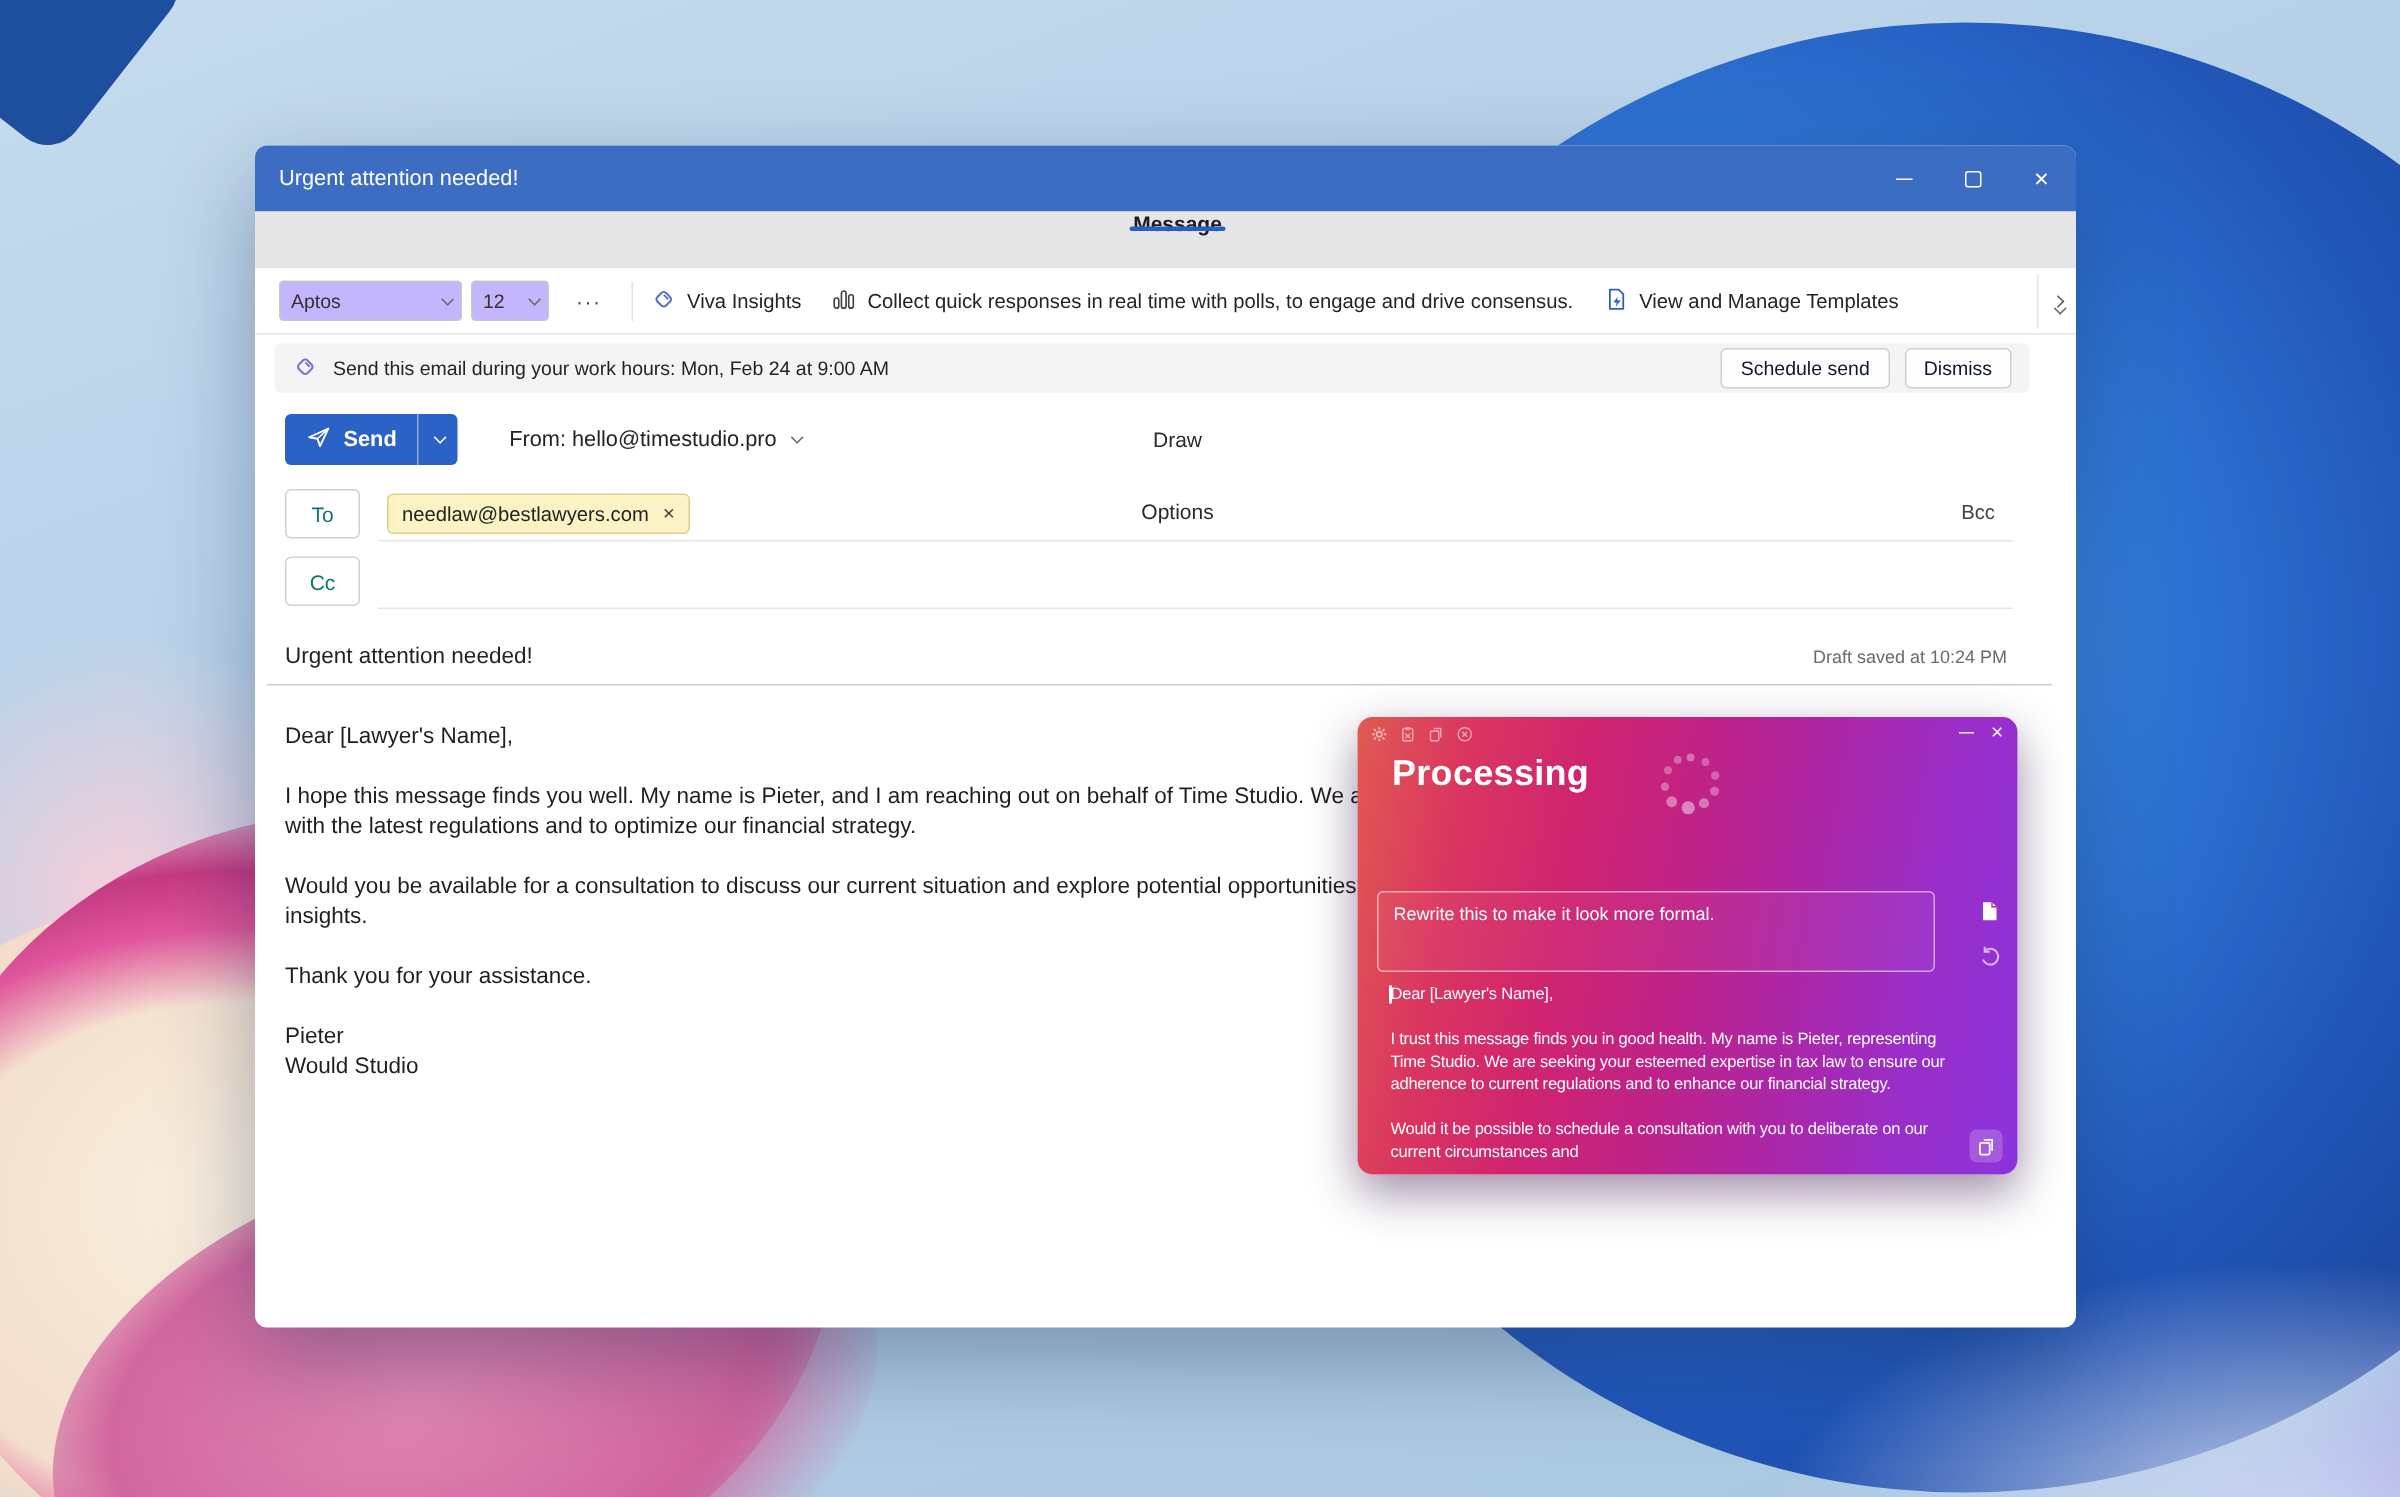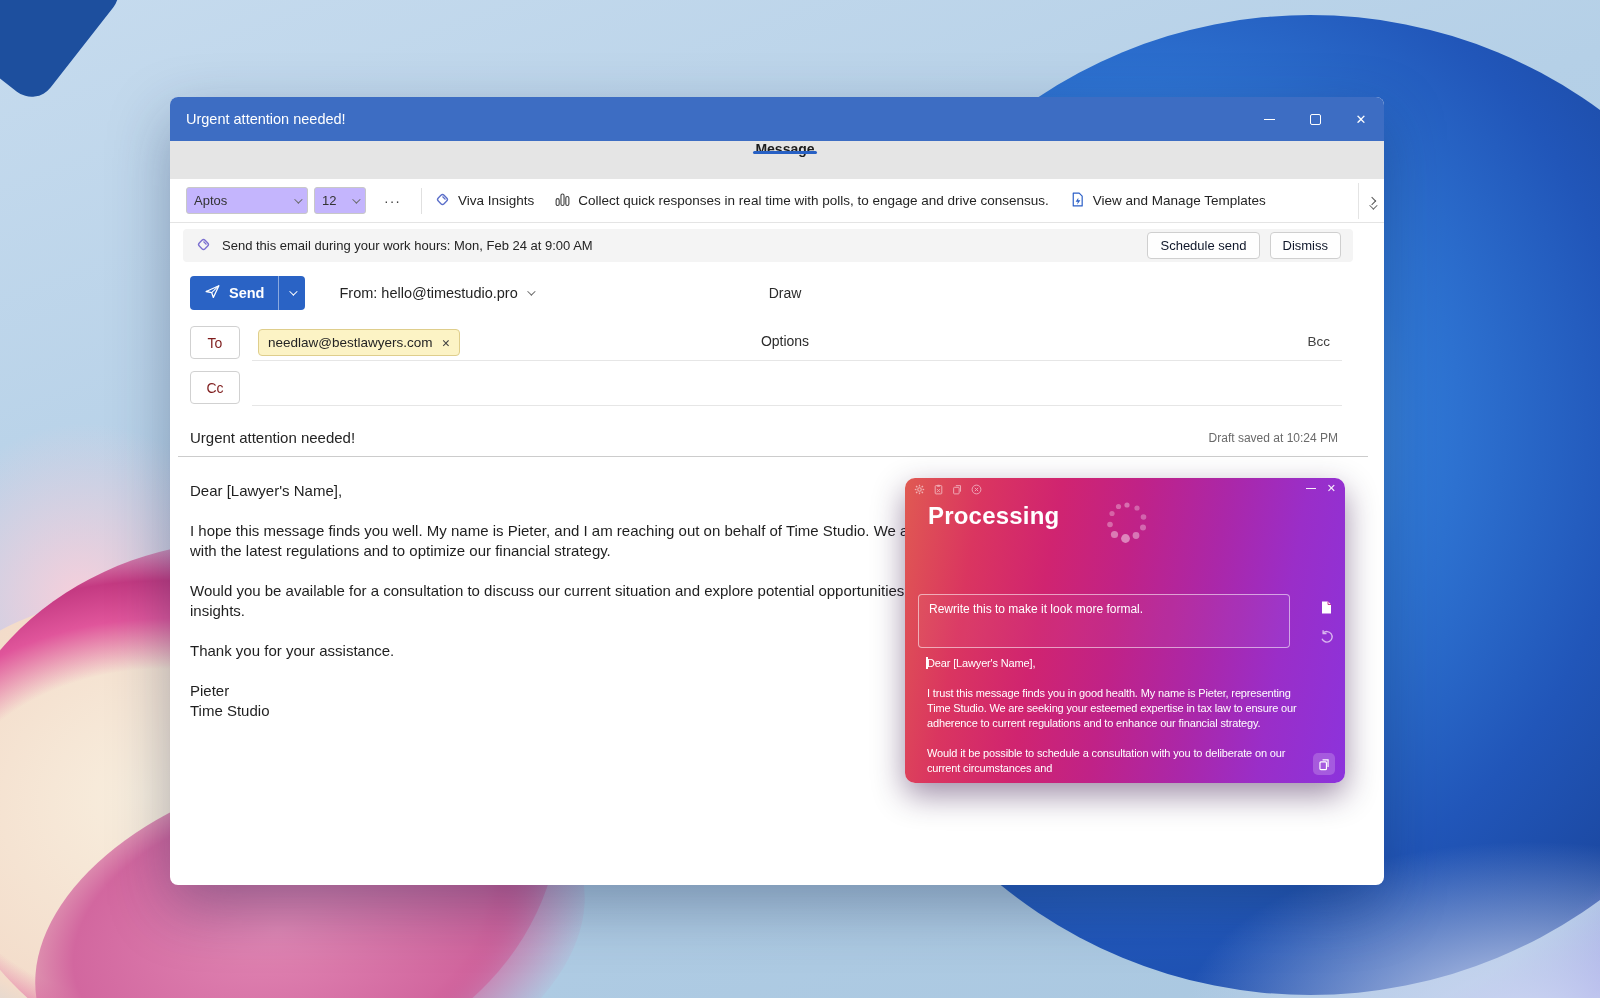--- a/index.html
+++ b/index.html
@@ -72,21 +72,21 @@
   .sendrow { position:absolute; left:20px; top:179px; height:34px; display:flex; align-items:center; }
   .sendbtn { display:flex; height:34px; background:#2a63c5; border-radius:4px; color:#fff; overflow:hidden; }
   .send-main { display:flex; align-items:center; gap:8px; padding:0 14px; font-size:14.5px; font-weight:bold; }
   .send-split { width:27px; display:flex; align-items:center; justify-content:center; border-left:1px solid rgba(255,255,255,.45); }
   .send-split .chev { border-color:#fff; }
   .fromsel { display:flex; align-items:center; gap:9px; margin-left:34px; font-size:14.5px; color:#242424; }
 
   .torow { position:absolute; left:20px; top:229px; width:1174px; height:36px; }
   .fieldbtn { position:absolute; left:0; top:0; width:50px; height:33px; border:1px solid #d1d1d1;
     border-radius:4px; background:#fff; display:flex; align-items:center; justify-content:center;
-    font-size:14px; color:#7f1d1d; }
+    font-size:14px; color:#0f766e; }
   .field-line { position:absolute; left:62px; right:22px; bottom:1px; border-bottom:1px solid #e6e6e6; }
   .chip { position:absolute; left:68px; top:3px; height:27px; background:#fcf3c5; border:1px solid #dfce8c;
     border-radius:4px; display:flex; align-items:center; gap:9px; padding:0 9px; font-size:13.5px; color:#242424; }
   .chip .x { font-size:10.5px; color:#424242; }
   .bcc { position:absolute; right:34px; top:8px; font-size:13.5px; color:#424242; }
   .ccrow { position:absolute; left:20px; top:274px; width:1174px; height:36px; }
 
   .subjectrow { position:absolute; left:0; top:326px; width:100%; height:34px; }
   .subject-text { position:absolute; left:20px; top:6px; font-size:15px; color:#242424; }
   .draft-status { position:absolute; right:46px; top:8px; font-size:12px; color:#6a6a6a; }
@@ -268,21 +268,21 @@
     </div>
 
     <div class="bodyarea">
       <div class="bline pgap">Dear [Lawyer's Name],</div>
       <div class="bline">I hope this message finds you well. My name is Pieter, and I am reaching out on behalf of Time Studio. We are seeking expert guidance in tax law to ensure compliance</div>
       <div class="bline pgap">with the latest regulations and to optimize our financial strategy.</div>
       <div class="bline">Would you be available for a consultation to discuss our current situation and explore potential opportunities? Your guidance would provide us with invaluable</div>
       <div class="bline pgap">insights.</div>
       <div class="bline pgap">Thank you for your assistance.</div>
       <div class="bline">Pieter</div>
-      <div class="bline">Time Studio</div>
+      <div class="bline">Would Studio</div>
     </div>
   </div>
 
   <div class="panel">
     <div class="p-header-icons">
       <span>
         <svg width="11" height="11" viewBox="0 0 20 20">
             <circle cx="10" cy="10" r="3.2" fill="none" stroke="#fff" stroke-width="2"></circle>
             <g stroke="#fff" stroke-width="2.4">
               <path d="M10 1.5 v3"></path>

